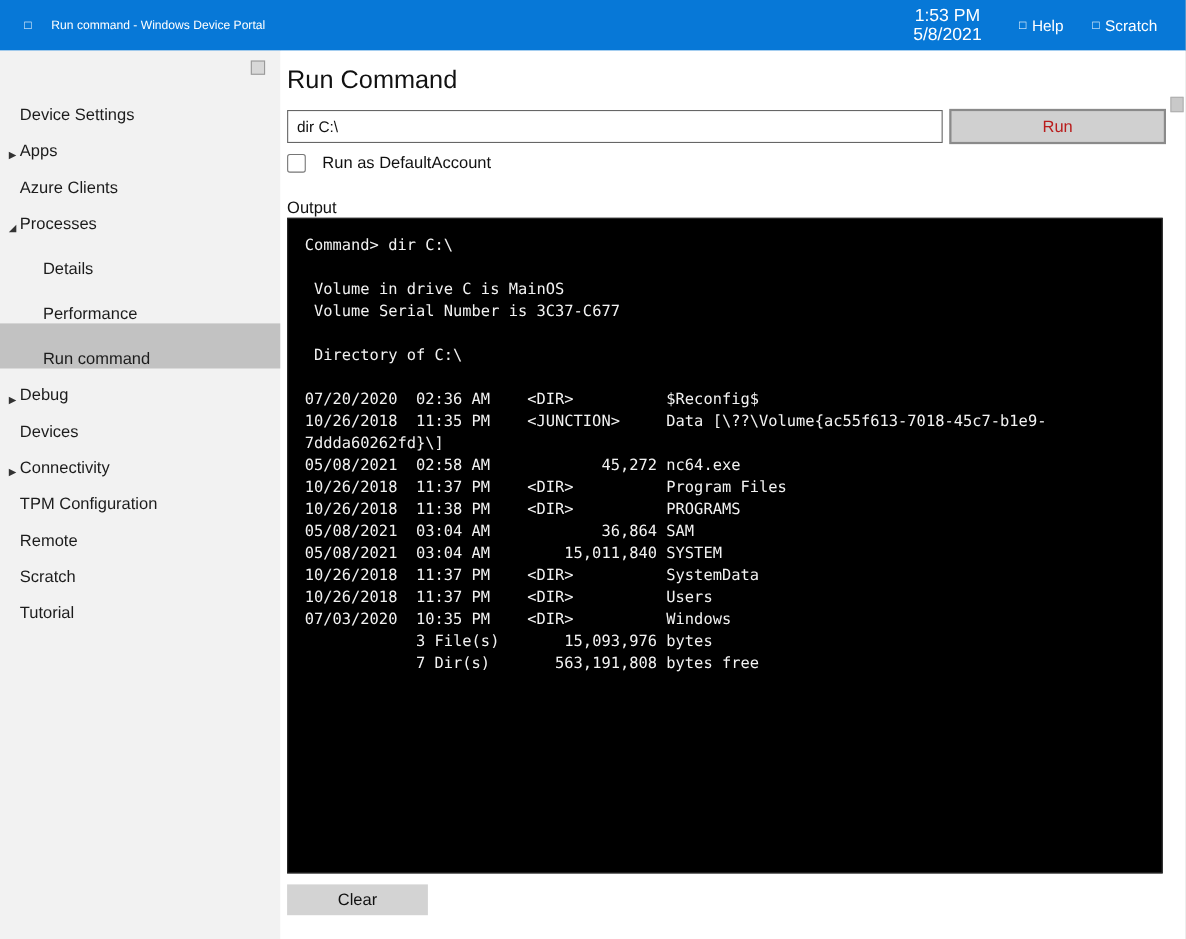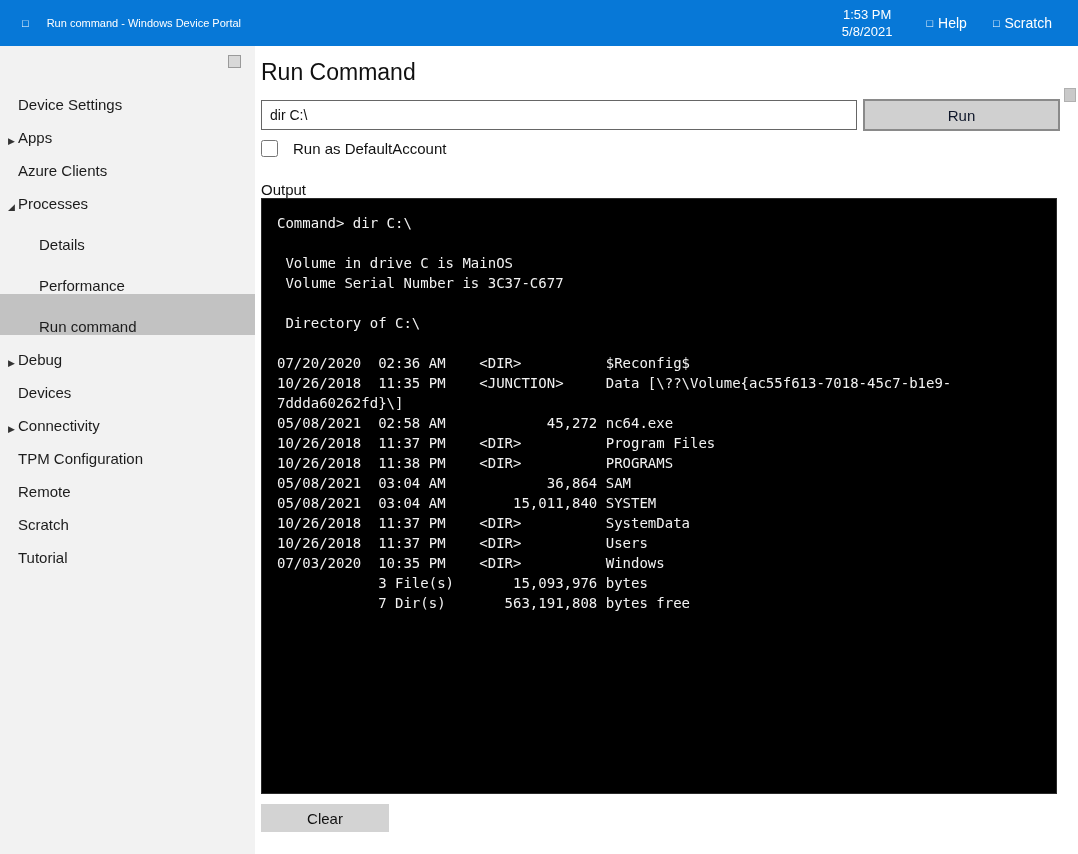--- a/index.html
+++ b/index.html
@@ -17,21 +17,21 @@
     background: #0778d7; color: #ffffff;
     display: flex; align-items: center;
   }
   .app-icon {
     margin-left: 22px; font-size: 11px; line-height: 1; color: #ffffff;
   }
   .header-title {
     margin-left: 18px; font-size: 11px; flex: 1 1 auto; white-space: nowrap;
   }
   .clock {
-    text-align: center; font-size: 13px; line-height: 17px; margin-right: 34px;
+    text-align: center; font-size: 16px; line-height: 17px; margin-right: 34px;
   }
   .header-link {
     display: flex; align-items: center; gap: 5px;
     font-size: 14px; margin-right: 26px; cursor: pointer; white-space: nowrap;
   }
   .header-link .glyph { font-size: 11px; }
 
   
   .sidebar {
     position: absolute; top: 46px; left: 0; width: 255px; bottom: 0;
@@ -62,21 +62,21 @@
 
   .command-row { margin-top: 13px; display: flex; align-items: center; }
   .command-input {
     width: 596px; height: 30px; border: 1px solid #666; background: #fff;
     font-size: 14px; padding: 4px 8px; font-family: "Liberation Sans", sans-serif;
     color: #111;
   }
   .run-btn {
     margin-left: 6px; width: 197px; height: 32px;
     background: #d0d0d0; border: 2px solid #8a8a8a;
-    font-size: 15px; color: #0f172a; cursor: pointer;
+    font-size: 15px; color: #b91c1c; cursor: pointer;
     font-family: "Liberation Sans", sans-serif;
   }
 
   .checkbox-row { margin-top: 9px; display: flex; align-items: center; gap: 15px; }
   .checkbox-row input {
     width: 17px; height: 17px; margin: 0; accent-color: #555;
   }
   .checkbox-row .cb-label { font-size: 15px; color: #111; }
 
   .output-label { margin-top: 24px; font-size: 15px; color: #111; }

